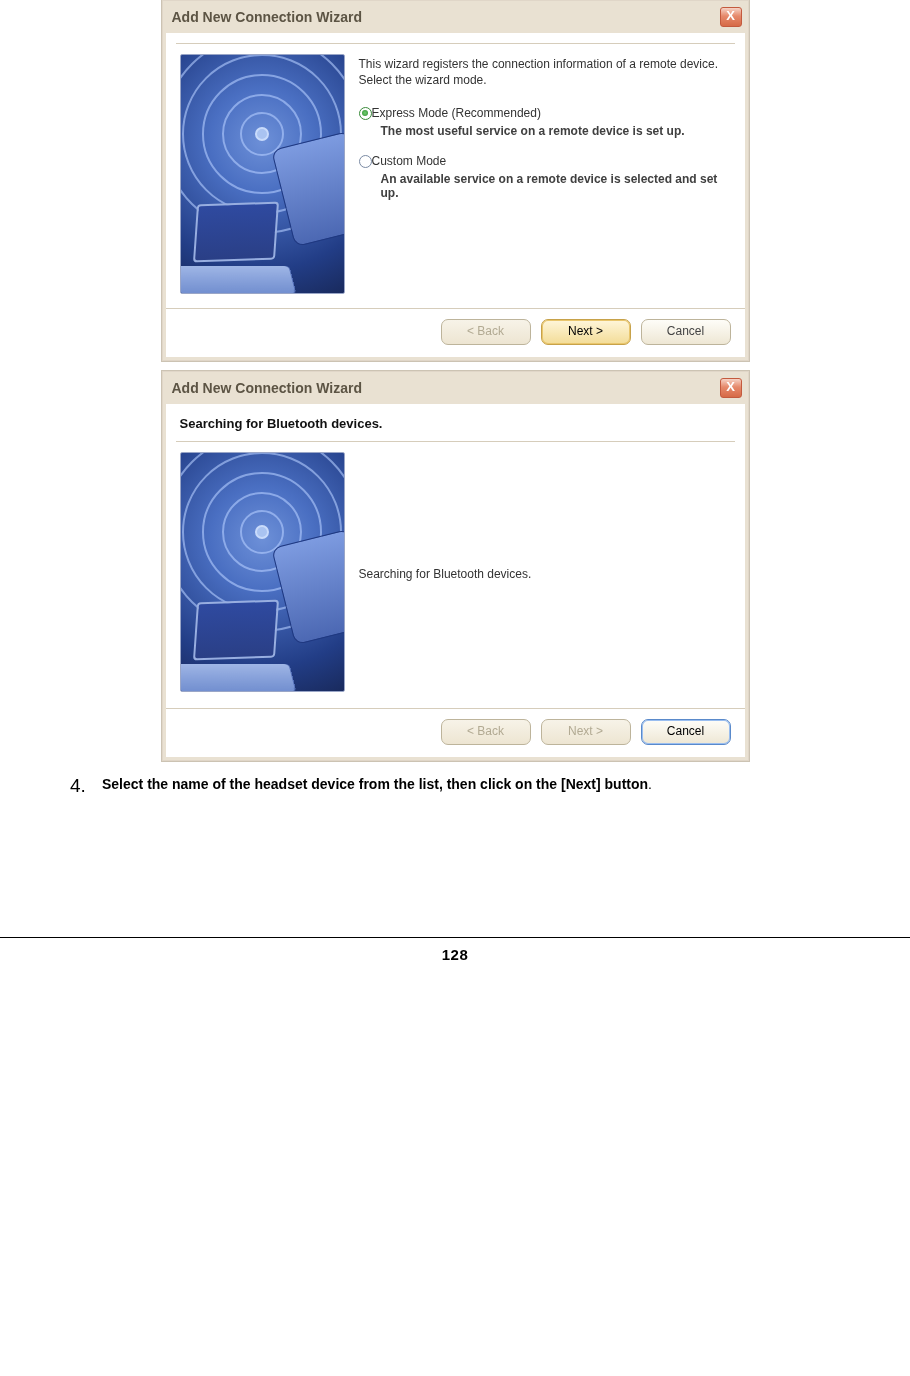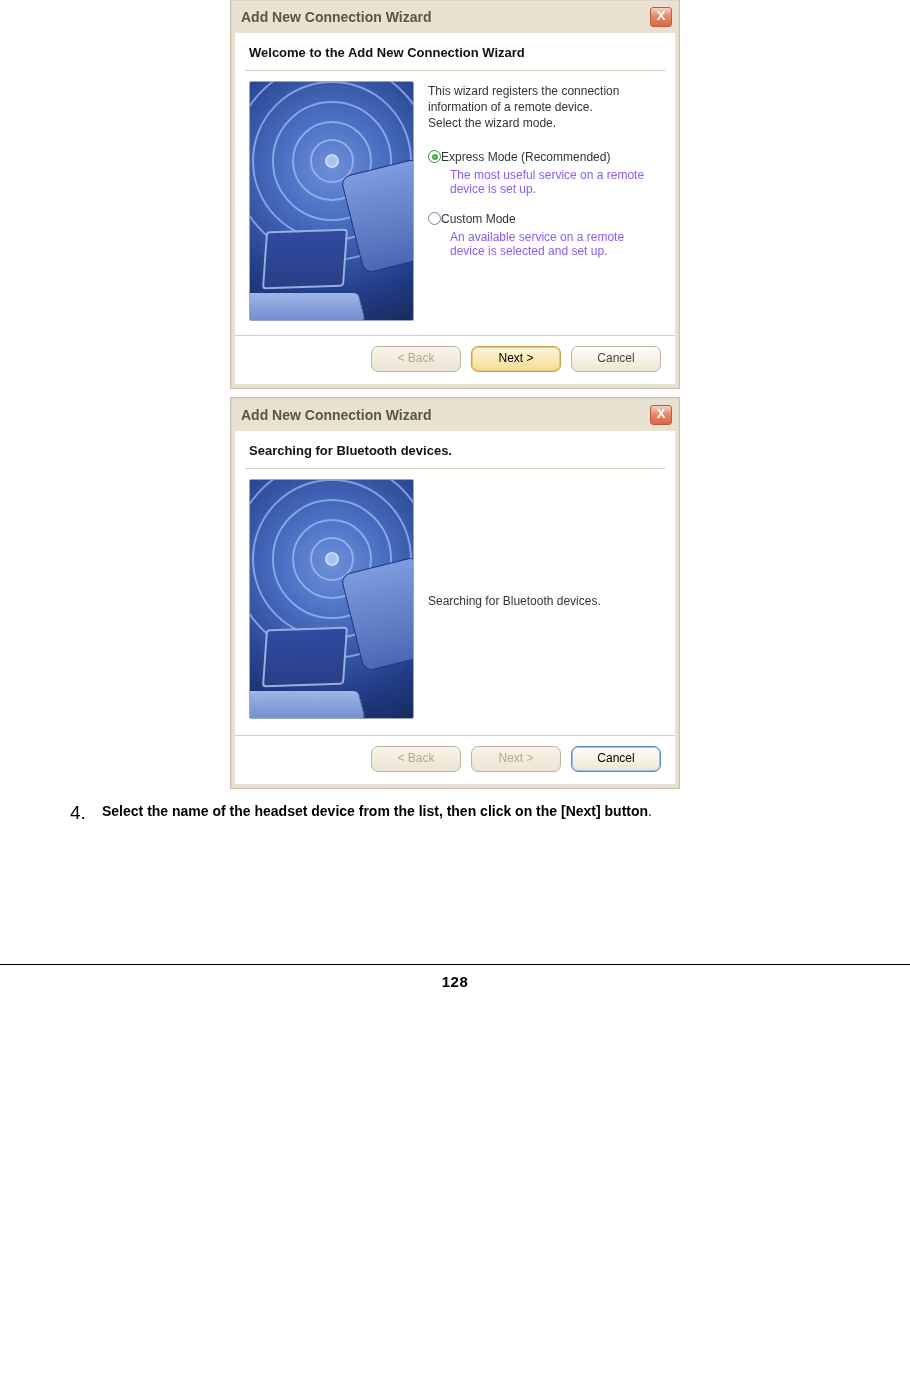--- a/index.html
+++ b/index.html
@@ -19,21 +19,21 @@
     color: #000;
     margin: 18px 0;
   }
   .step-row { display: flex; gap: 10px; margin-top: 14px; }
   .step-num { font-size: 19px; min-width: 22px; }
   .step-text { font-size: 14px; line-height: 1.35; }
   .step-text b { font-weight: bold; }
 
   
   .dialog {
-    width: 448px;
+    width: 587px;
     margin: 0 auto 10px auto;
     border: 1px solid #e0d6c8;
     background: #e9e1d2;
     padding: 3px;
     box-shadow: 0 0 0 1px #ccc3b3;
   }
   .titlebar {
     display: flex;
     justify-content: space-between;
     align-items: center;
@@ -157,21 +157,21 @@
     width:13px; height:13px; border-radius:50%;
     border:1px solid #7a8aa3;
     background:#fff;
     display:inline-flex; align-items:center; justify-content:center;
   }
   .radio.checked { border-color:#3a8a3a; }
   .radio.checked::after{
     content:""; width:6px; height:6px; border-radius:50%;
     background: radial-gradient(#6fcf6f,#2e8a2e);
   }
-  .opt-sub { margin: 4px 0 16px 22px; color:#8b5cf6; }
+  .opt-sub { margin: 4px 0 16px 22px; color:#404040;font-weight:bold; }
   .status-text {
     display:flex; align-items:center; justify-content:flex-start;
     height:240px;
     color:#333;
     font-size:12px;
   }
 
   .button-row {
     display:flex; justify-content:flex-end; align-items:center;
     gap:10px;
@@ -219,21 +219,20 @@
 <body>
 
 <div class="page">
 
   <div class="dialog">
     <div class="titlebar">
       <span class="title-text">Add New Connection Wizard</span>
       <span class="close-btn">X</span>
     </div>
     <div class="client">
-      <div class="heading-row">Welcome to the Add New Connection Wizard</div>
       <hr class="sep">
       <div class="content-row">
         <div class="graphic">
           <div class="rings">
             <div class="ring r6"></div>
               <div class="ring r5"></div>
               <div class="ring r4"></div>
             <div class="ring r3"></div>
               <div class="ring r2"></div>
               <div class="ring r1"></div>

